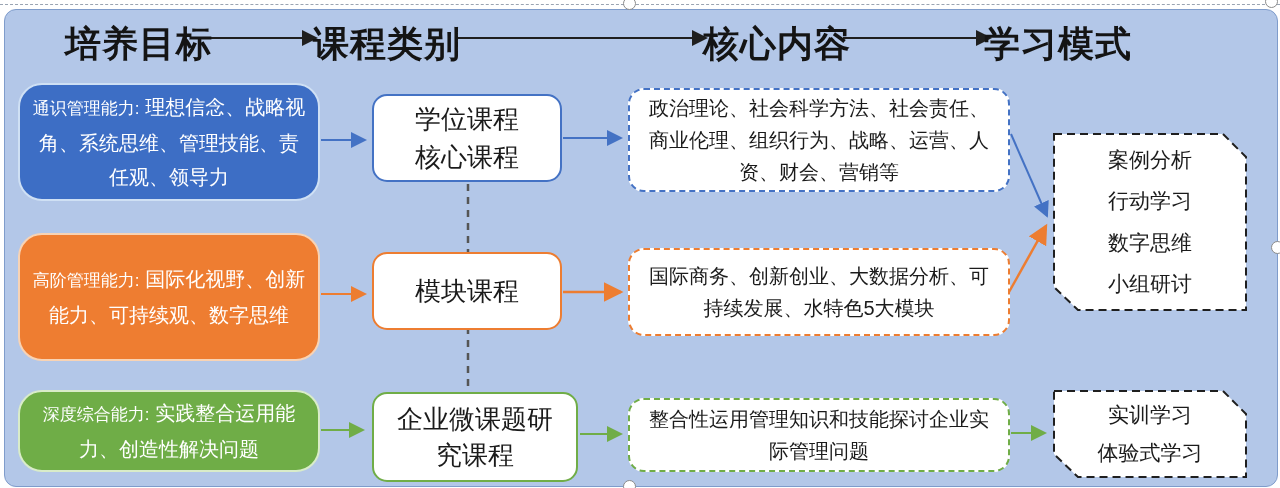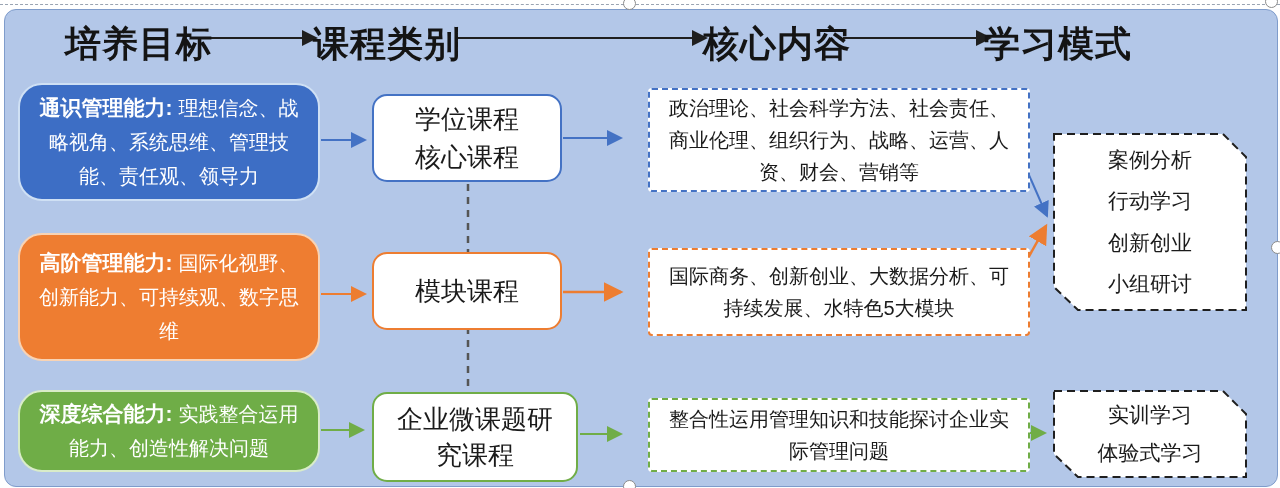--- a/index.html
+++ b/index.html
@@ -11,33 +11,33 @@
   .panel{position:absolute;left:4px;top:9px;right:2px;bottom:1px;background:#b3c7e8;
          border:1.5px solid #7f9ccb;border-radius:12px;}
   .arrows{position:absolute;left:0;top:0;width:1280px;height:488px;pointer-events:none;}
 
   .hdr{position:absolute;top:20px;transform:translateX(-50%);font-size:36px;font-weight:bold;
        letter-spacing:1px;color:#141414;white-space:nowrap;}
 
   .objbox{position:absolute;left:18px;width:302px;border-radius:24px;color:#ffffff;
           display:flex;align-items:center;justify-content:center;text-align:center;
           font-size:20px;line-height:34px;padding:4px 10px;box-sizing:border-box;}
-  .objbox .t{font-weight:bold;font-size:21px;margin-right:6px;}
+  .objbox .t{font-weight:normal;font-size:17px;margin-right:6px;}
   .obj-blue{top:83px;height:118px;background:#3d6ec5;border:2px solid #cfe0f4;}
   .obj-orange{top:233px;height:128px;background:#ee7d31;border:2px solid #f8d3b4;}
   .obj-green{top:390px;height:82px;background:#6fad47;border:2px solid #d9ecc9;}
 
   .catbox{position:absolute;background:#ffffff;border-radius:15px;display:flex;flex-direction:column;
           align-items:center;justify-content:center;text-align:center;font-size:26px;line-height:38px;
           box-sizing:border-box;color:#1b1b1b;}
   .cat1{left:372px;top:94px;width:190px;height:88px;border:2.5px solid #4472c4;}
   .cat2{left:372px;top:252px;width:190px;height:78px;border:2.5px solid #ed7d31;}
   .cat3{left:372px;top:392px;width:206px;height:90px;border:2.5px solid #70ad47;padding:0 17px;line-height:36px;}
 
-  .cntbox{position:absolute;left:648px;width:382px;background:#ffffff;border-radius:4px;
+  .cntbox{position:absolute;left:628px;width:382px;background:#ffffff;border-radius:16px;
           display:flex;align-items:center;justify-content:center;text-align:center;
           font-size:20px;line-height:32px;box-sizing:border-box;padding:2px 12px;color:#1b1b1b;}
   .cnt1{top:88px;height:104px;border:2px dashed #4472c4;}
   .cnt2{top:248px;height:88px;border:2px dashed #ed7d31;}
   .cnt3{top:398px;height:74px;border:2px dashed #70ad47;}
 
   .modebox{position:absolute;left:1053px;width:194px;}
   .modebox svg{position:absolute;left:0;top:0;}
   .modebox .lines{position:absolute;inset:6px 8px;display:flex;flex-direction:column;
                   justify-content:space-around;align-items:center;font-size:21px;color:#1b1b1b;}
@@ -127,21 +127,21 @@
     <span>整合性运用管理知识和技能探讨企业实际管理问题</span>
   </div>
 
   <div class="modebox mode1">
     <svg width="194" height="178" viewBox="0 0 194 178">
       <path d="M1 1 H170 L193 24 V177 H25 L1 154 Z" fill="#ffffff" stroke="#1f1f1f" stroke-width="2" stroke-dasharray="8 5"></path>
     </svg>
     <div class="lines">
       <span>案例分析</span>
       <span>行动学习</span>
-      <span>创新创业</span>
+      <span>数字思维</span>
       <span>小组研讨</span>
     </div>
   </div>
   <div class="modebox mode2">
     <svg width="194" height="88" viewBox="0 0 194 88">
       <path d="M1 1 H170 L193 24 V87 H25 L1 64 Z" fill="#ffffff" stroke="#1f1f1f" stroke-width="2" stroke-dasharray="8 5"></path>
     </svg>
     <div class="lines">
       <span>实训学习</span>
       <span>体验式学习</span>

